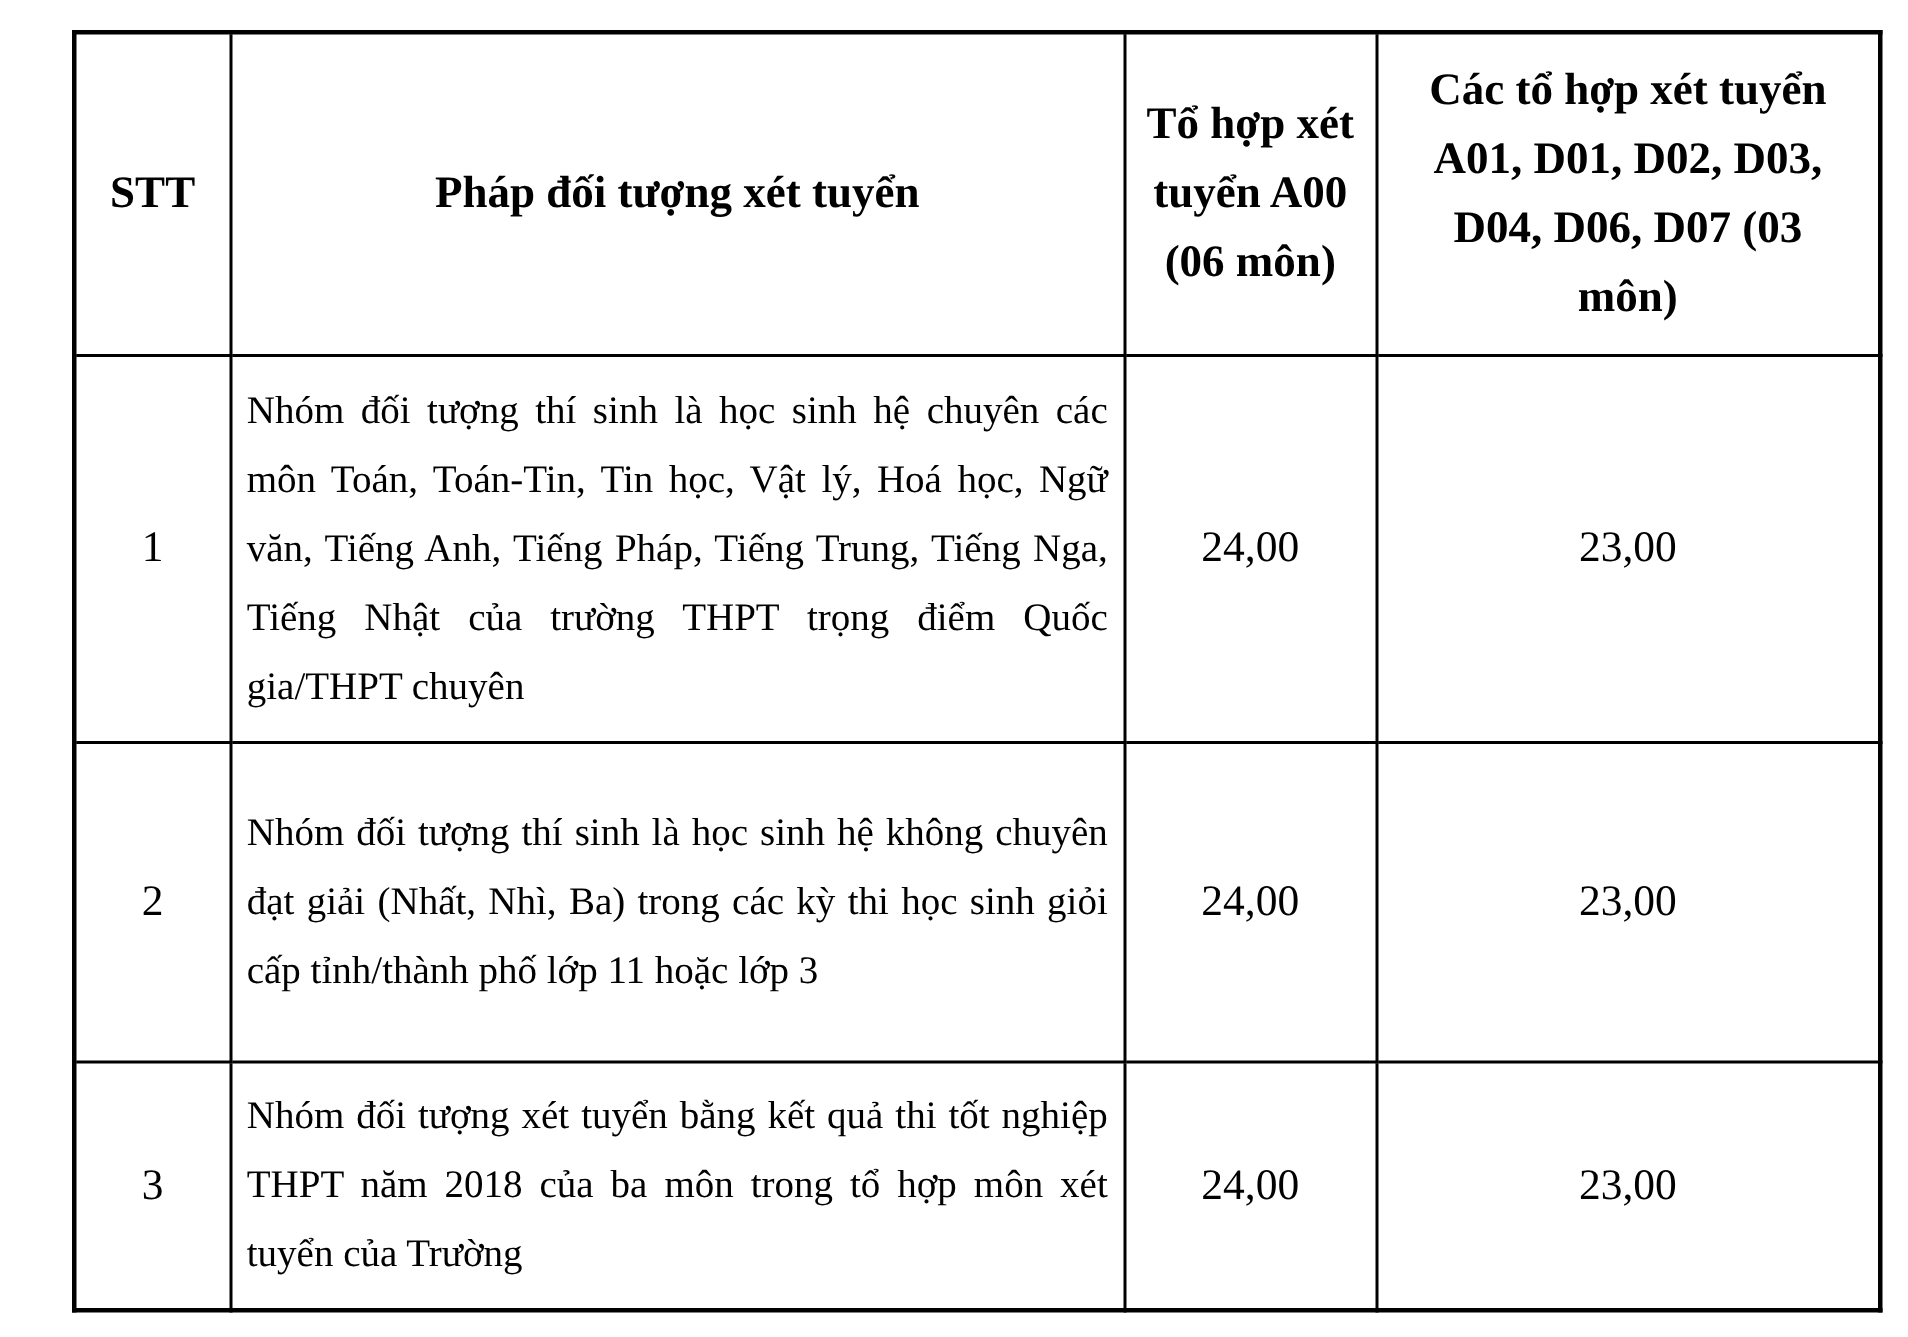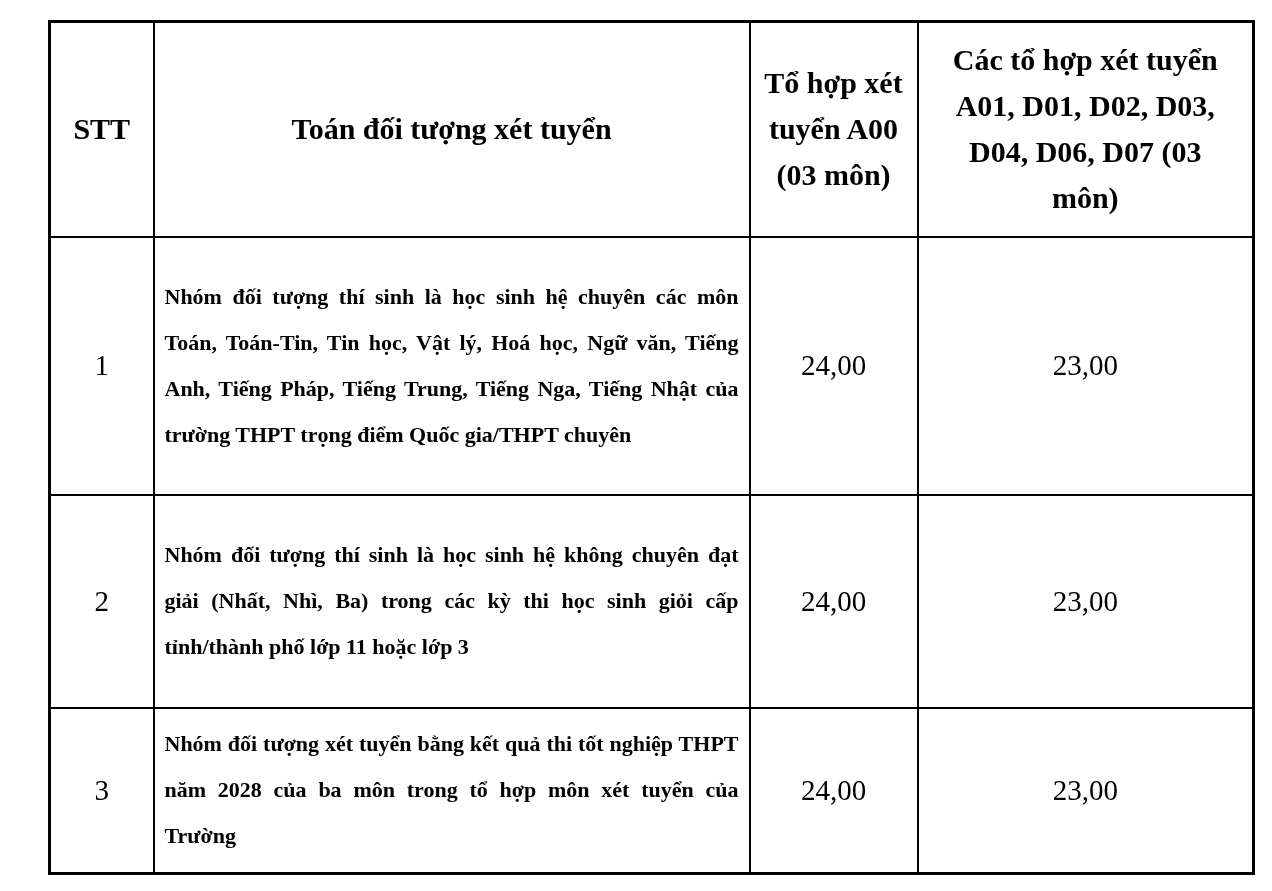--- a/index.html
+++ b/index.html
@@ -36,58 +36,57 @@
   th.hdr-wide { padding: 0 18px; }
   tr.header-row { height: 215px; }
   tr.row-1 { height: 258px; }
   tr.row-2 { height: 213px; }
   tr.row-3 { height: 166px; }
   td.stt-cell, td.score-cell {
     font-size: 29px;
     text-align: center;
   }
   td.group-cell {
-    font-size: 22px;
+    font-size: 26px;
     line-height: 46px;
     text-align: justify;
     padding: 4px 10px;
-    font-weight: bold;
   }
 </style>
 </head>
 <body>
 
 <div class="page">
   <table class="score-table">
     <colgroup>
       <col style="width:104px">
       <col style="width:596px">
       <col style="width:168px">
       <col style="width:336px">
     </colgroup>
     <tbody>
         <tr class="header-row">
       <th class="hdr">STT</th>
-      <th class="hdr">Toán đối tượng xét tuyển</th>
-      <th class="hdr">Tổ hợp xét tuyển A00 (03 môn)</th>
+      <th class="hdr">Pháp đối tượng xét tuyển</th>
+      <th class="hdr">Tổ hợp xét tuyển A00 (06 môn)</th>
       <th class="hdr hdr-wide">Các tổ hợp xét tuyển A01, D01, D02, D03, D04, D06, D07 (03 môn)</th>
     </tr>
     <tr class="row-1">
       <td class="stt-cell">1</td>
       <td class="group-cell">Nhóm đối tượng thí sinh là học sinh hệ chuyên các môn Toán, Toán-Tin, Tin học, Vật lý, Hoá học, Ngữ văn, Tiếng Anh, Tiếng Pháp, Tiếng Trung, Tiếng Nga, Tiếng Nhật của trường THPT trọng điểm Quốc gia/THPT chuyên</td>
       <td class="score-cell">24,00</td>
       <td class="score-cell">23,00</td>
     </tr>
     <tr class="row-2">
       <td class="stt-cell">2</td>
       <td class="group-cell">Nhóm đối tượng thí sinh là học sinh hệ không chuyên đạt giải (Nhất, Nhì, Ba) trong các kỳ thi học sinh giỏi cấp tỉnh/thành phố lớp 11 hoặc lớp 3</td>
       <td class="score-cell">24,00</td>
       <td class="score-cell">23,00</td>
     </tr>
     <tr class="row-3">
       <td class="stt-cell">3</td>
-      <td class="group-cell">Nhóm đối tượng xét tuyển bằng kết quả thi tốt nghiệp THPT năm 2028 của ba môn trong tổ hợp môn xét tuyển của Trường</td>
+      <td class="group-cell">Nhóm đối tượng xét tuyển bằng kết quả thi tốt nghiệp THPT năm 2018 của ba môn trong tổ hợp môn xét tuyển của Trường</td>
       <td class="score-cell">24,00</td>
       <td class="score-cell">23,00</td>
     </tr>
   </tbody>
     </table>
 </div>
 
 </body></html>

